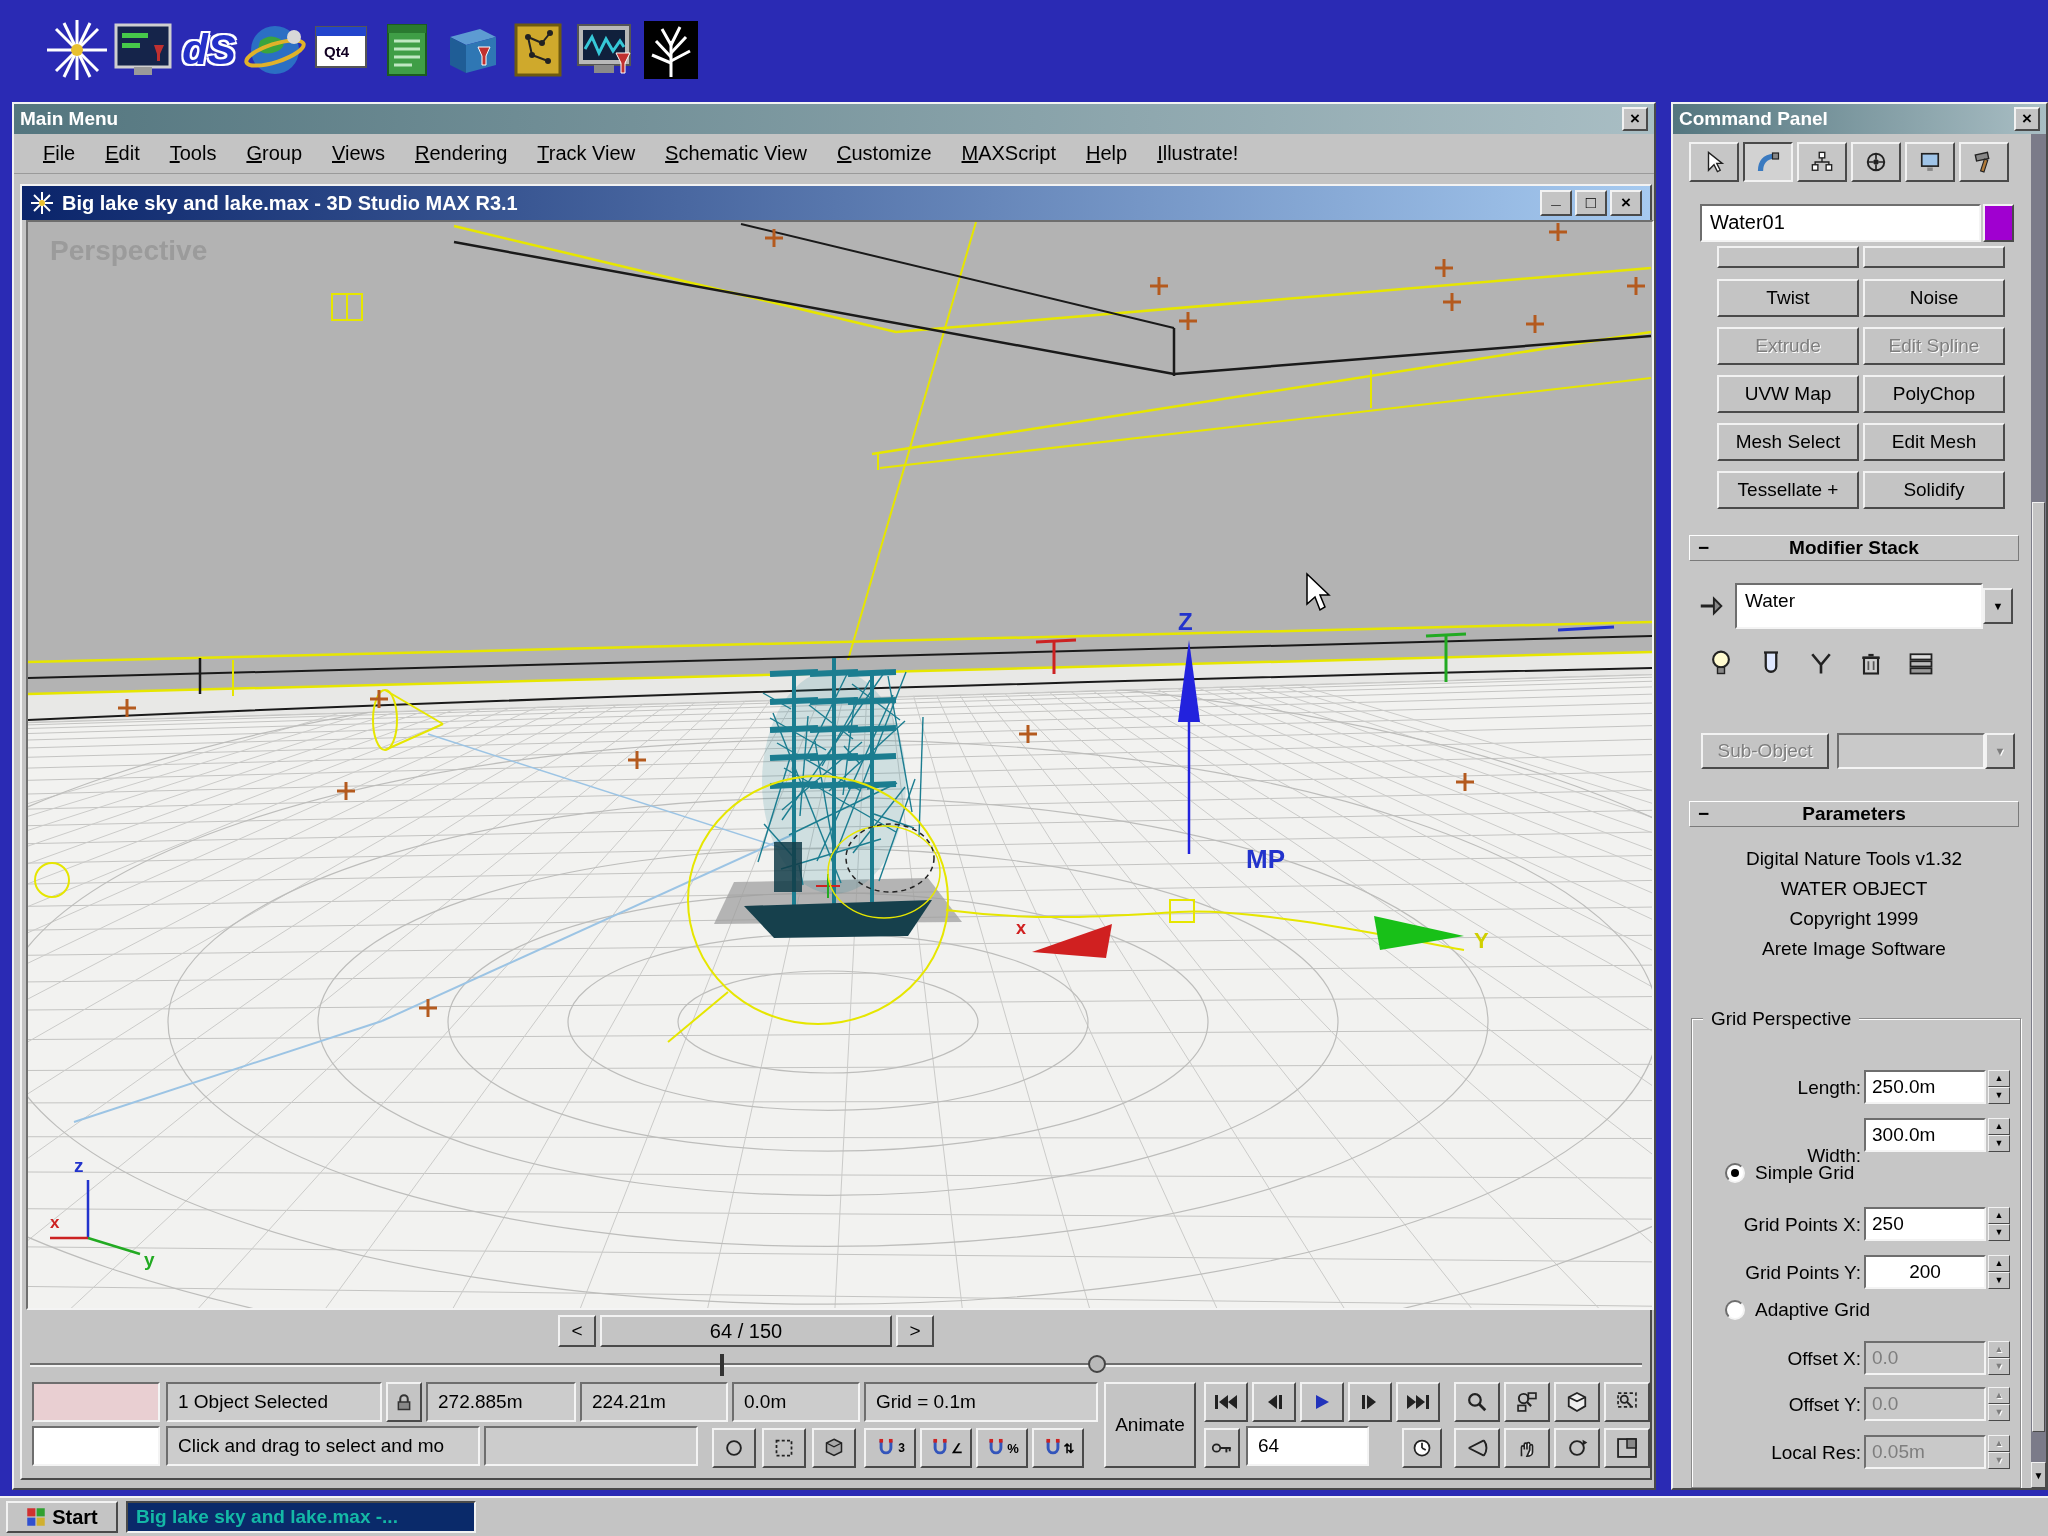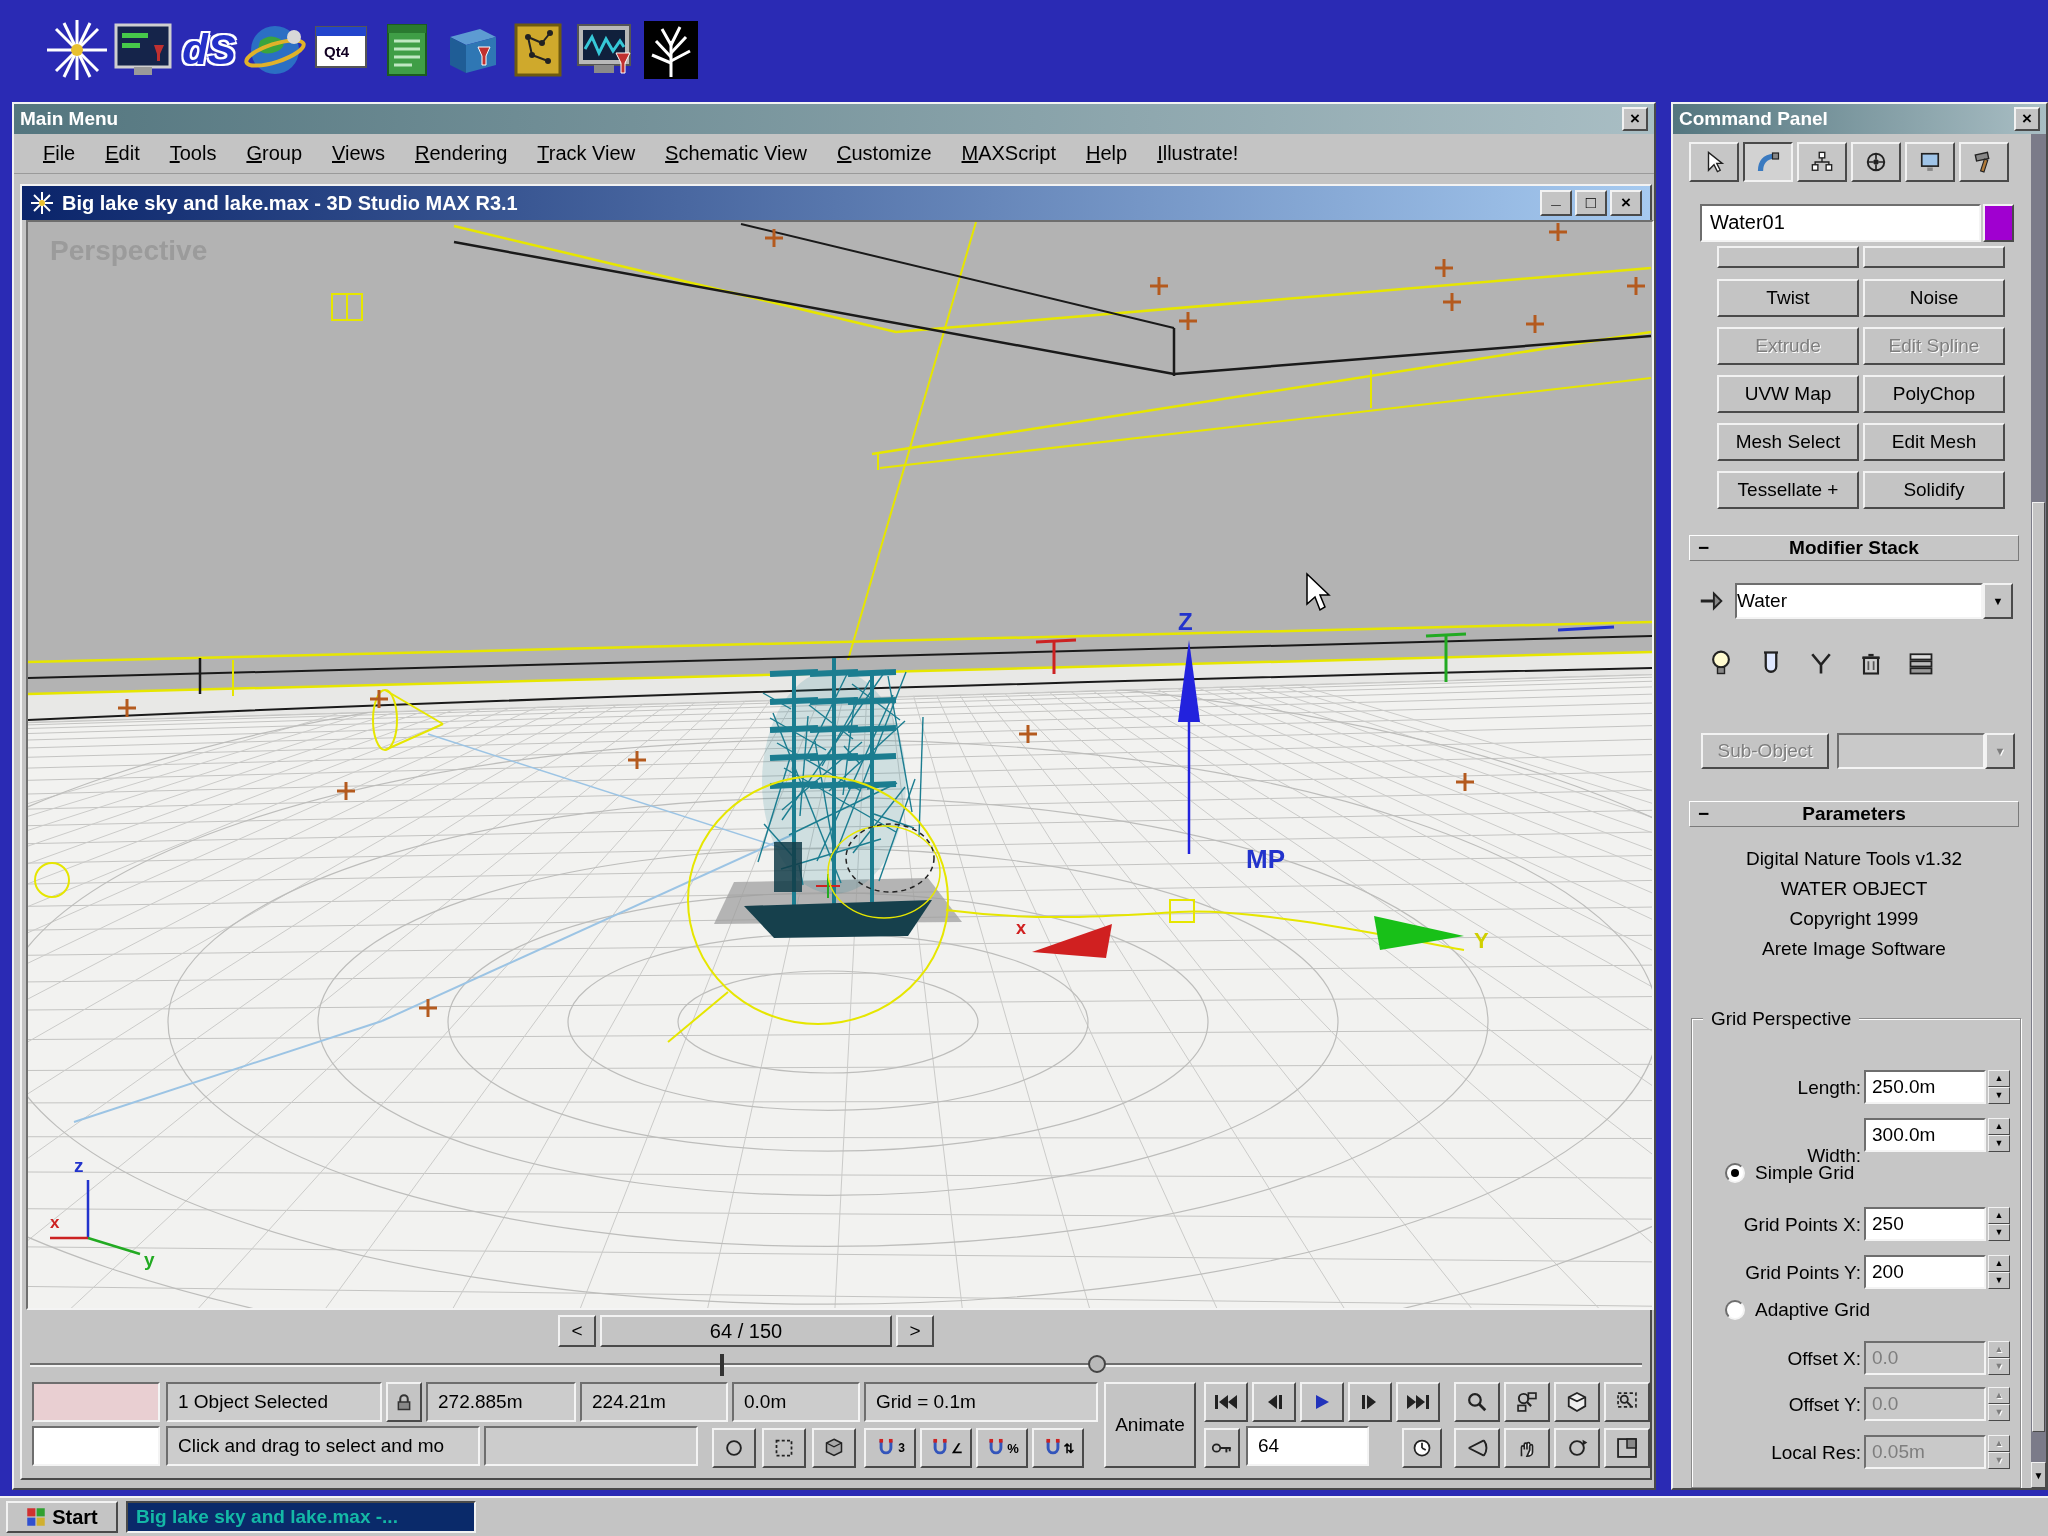--- a/index.html
+++ b/index.html
@@ -787,21 +787,21 @@
       <div class="rollout" style="top:401px;">
         <span class="minus">−</span>
         <span>Modifier Stack</span>
       </div>
 
       <div class="cprow" style="left:24px;top:449px;">
         <svg width="30" height="30" viewBox="0 0 16 16">
             <line x1="2" y1="8" x2="9" y2="8" stroke="#222" stroke-width="1.6"></line>
             <polygon points="9,4 13,8 9,12" fill="#888" stroke="#222" stroke-width="1"></polygon>
           </svg>
-        <div class="field" style="width:248px;height:36px;padding:5px 0;margin-left:8px;font-size:19px;"><span>Water</span></div>
+        <div class="field" style="width:248px;height:46px;padding:5px 8px;margin-left:8px;font-size:19px;"><span>Water</span></div>
         <div class="btn" style="width:30px;height:36px;font-size:11px;">
             <span>▼</span>
           </div>
       </div>
 
       <div class="cprow" style="left:34px;top:514px;gap:22px;">
         <svg width="28" height="30" viewBox="0 0 16 16">
             <circle cx="8" cy="6" r="4.5" fill="#fffbd0" stroke="#222" stroke-width="1.2"></circle>
             <rect x="6" y="10.5" width="4" height="3.5" fill="#888" stroke="#222" stroke-width="0.8"></rect>
           </svg>
@@ -871,21 +871,21 @@
       </div>
 
       <div class="glabel" style="left:10px;top:1080px;width:178px;">Grid Points X:</div>
       <div class="ginput" style="left:191px;top:1073px;width:122px;"><span>250</span></div>
       <div class="spin" style="position:absolute;left:315px;top:1073px;">
           <div class="sp">▲</div>
           <div class="sp">▼</div>
         </div>
 
       <div class="glabel" style="left:10px;top:1128px;width:178px;">Grid Points Y:</div>
-      <div class="ginput" style="left:191px;top:1121px;width:122px;"><span>200</span></div>
+      <div class="ginput" style="left:191px;top:1121px;width:122px;text-align:center;"><span>200</span></div>
       <div class="spin" style="position:absolute;left:315px;top:1121px;">
           <div class="sp">▲</div>
           <div class="sp">▼</div>
         </div>
 
       <div class="cprow" style="left:52px;top:1165px;gap:10px;">
         <div class="radio"></div>
         <span>Adaptive Grid</span>
       </div>
 

